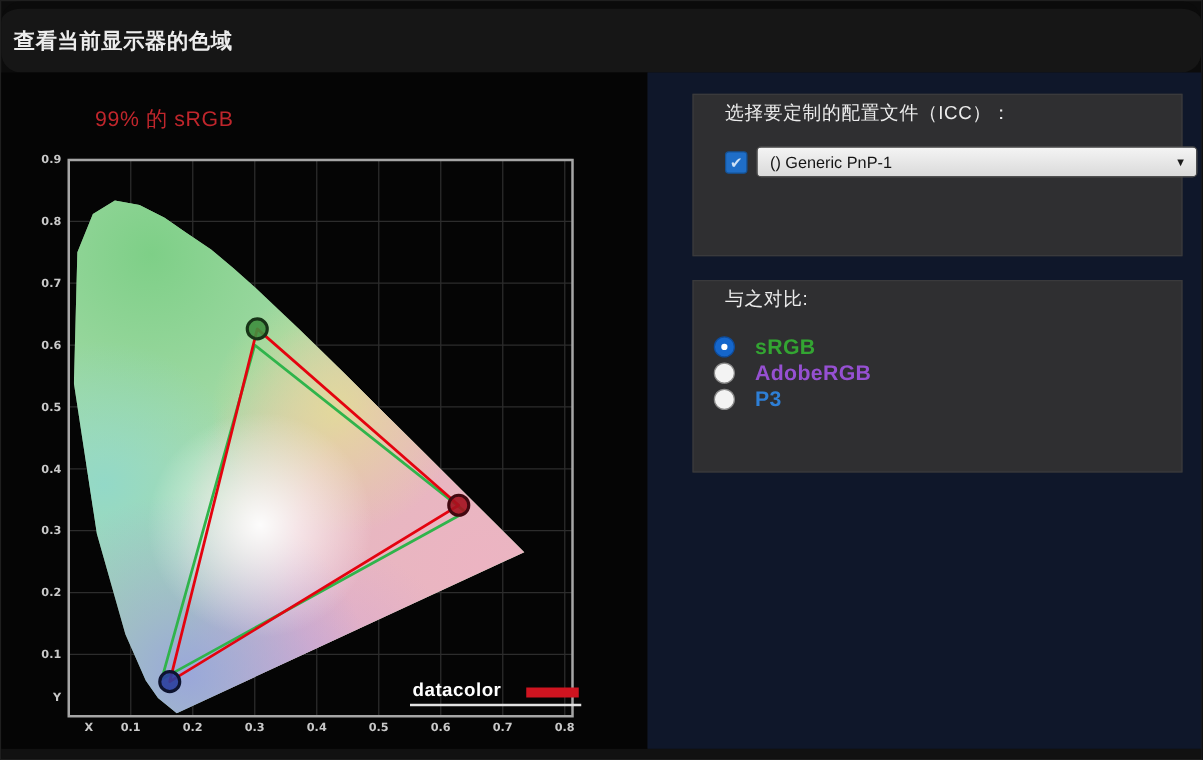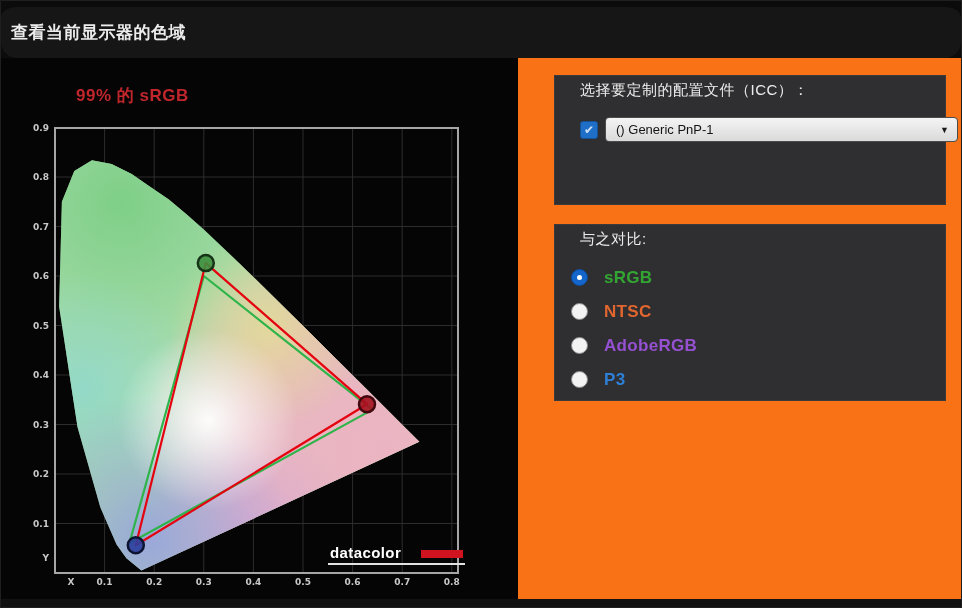--- a/index.html
+++ b/index.html
@@ -12,56 +12,56 @@
   .window{width:962px;height:608px;display:flex;flex-direction:column;border:1px solid #1f1f1f;box-sizing:border-box;}
   
   .titlebar{
     height:57px;background:#161616;border-top:6px solid #0b0b0b;
     display:flex;align-items:center;box-sizing:border-box;border-radius:16px;
   }
   .titlebar .title{color:#ececec;font-size:17px;font-weight:bold;padding-left:10px;letter-spacing:0.5px;}
   
   .main{flex:1;display:flex;min-height:0;}
   .chart-area{position:relative;width:517px;background:#050505;flex:none;}
-  .gamut-label{position:absolute;left:75px;top:26px;font-size:17px;font-weight:bold;letter-spacing:0.5px;}
+  .gamut-label{position:absolute;left:75px;top:26px;font-size:17px;font-weight:normal;letter-spacing:0.5px;}
   svg.cie{position:absolute;left:0;top:0;}
   .grid{stroke:#2d2d2d;stroke-width:1;}
   .tick{fill:#c9c9c9;font-family:"DejaVu Sans",sans-serif;font-size:9px;font-weight:bold;}
   .plot-border{fill:none;stroke:#a6a6a6;stroke-width:2;}
   
   .dc-logo{
     position:absolute;left:327px;top:487px;display:flex;align-items:center;gap:20px;
     border-bottom:2px solid #e2e2e2;padding:0 2px 3px 2px;
   }
   .dc-text{color:#ffffff;font-size:15px;font-weight:bold;letter-spacing:0.4px;line-height:1;}
   .dc-bar{width:42px;height:8px;margin-top:2px;}
   
-  .panel{position:relative;flex:1;background:#f97316;}
+  .panel{position:relative;flex:1;background:#0f172a;}
   .group-box{
     position:absolute;left:36px;width:392px;background:#2f2f31;
     border:1px solid #3a3a3c;box-sizing:border-box;
   }
   .box-icc{top:17px;height:130px;}
-  .box-cmp{top:166px;height:177px;}
+  .box-cmp{top:166px;height:154px;}
   .section-label{position:absolute;left:25px;top:5px;color:#ececec;font-size:15px;letter-spacing:0.5px;}
   .icc-row{position:absolute;left:25px;top:41px;display:flex;align-items:center;gap:7px;}
   .checkbox{
     width:18px;height:18px;border-radius:3px;background:#1f6ec7;border:1px solid #155397;
     display:flex;align-items:center;justify-content:center;box-sizing:border-box;cursor:default;
   }
   .checkbox .check{color:#cfe2f5;font-size:12px;line-height:1;}
   .dropdown{
     width:353px;height:25px;border-radius:4px;box-sizing:border-box;
     background:linear-gradient(#f4f4f4,#dadada);border:1px solid #4c4c4c;
     display:flex;align-items:center;justify-content:space-between;
     padding:0 8px 0 10px;
   }
   .dropdown .value{color:#141414;font-size:13px;}
   .dropdown .arrow{color:#1a1a1a;font-size:9px;}
-  .cmp-options{position:absolute;left:16px;top:42px;display:flex;flex-direction:column;gap:13px;}
+  .cmp-options{position:absolute;left:16px;top:42px;display:flex;flex-direction:column;}
   .cmp-row{display:flex;align-items:center;height:21px;}
   .radio{
     width:17px;height:17px;border-radius:50%;background:#f3f3f3;border:1px solid #8a8a8a;
     box-sizing:border-box;position:relative;flex:none;cursor:default;
   }
   .radio.selected{background:#1566cb;border-color:#0e4c9c;}
   .radio.selected::after{
     content:"";position:absolute;left:5px;top:5px;width:5px;height:5px;border-radius:50%;background:#ffffff;
   }
   .cmp-row .opt-label{margin-left:16px;font-size:17px;font-weight:600;letter-spacing:0.3px;}
@@ -205,24 +205,20 @@
 
       <div class="group-box box-cmp">
         <div class="section-label">与之对比:</div>
         <div class="cmp-options">
 
           <div class="cmp-row">
             <div class="radio selected"></div>
             <span class="opt-label" style="color: rgb(51, 165, 50);">sRGB</span>
           </div>
 
-          <div class="cmp-row">
-            <div class="radio"></div>
-            <span class="opt-label" style="color: rgb(226, 102, 47);">NTSC</span>
-          </div>
 
           <div class="cmp-row">
             <div class="radio"></div>
             <span class="opt-label" style="color: rgb(150, 80, 210); text-align: right;">AdobeRGB</span>
           </div>
 
           <div class="cmp-row">
             <div class="radio"></div>
             <span class="opt-label" style="color: rgb(46, 127, 214);">P3</span>
           </div>

